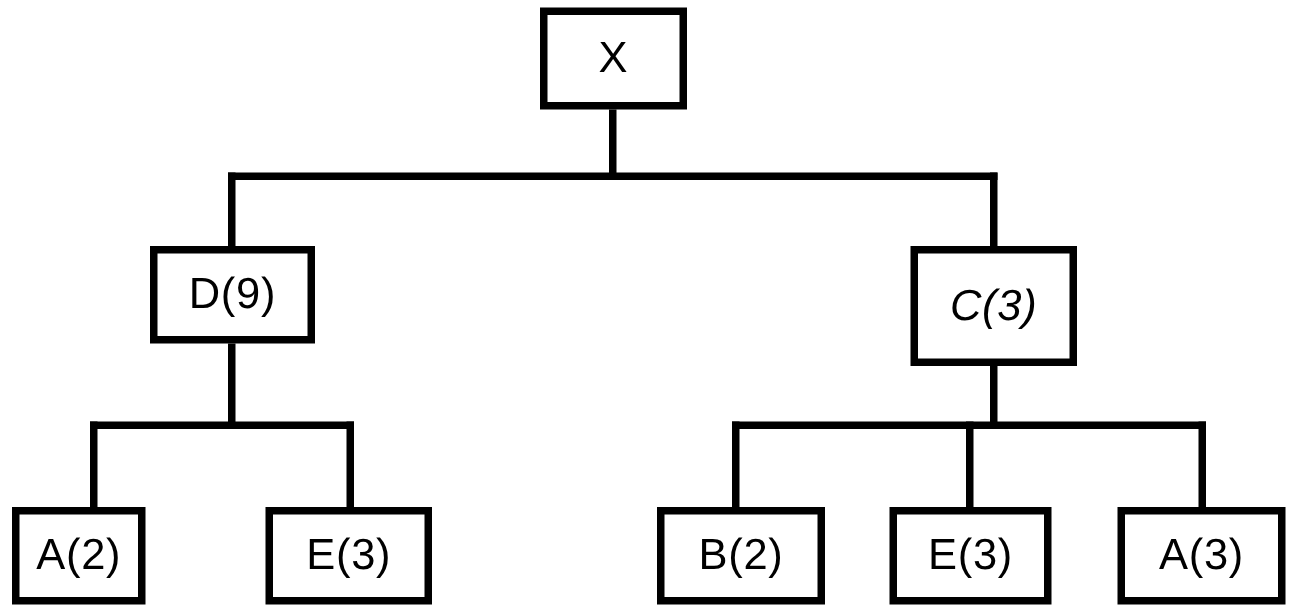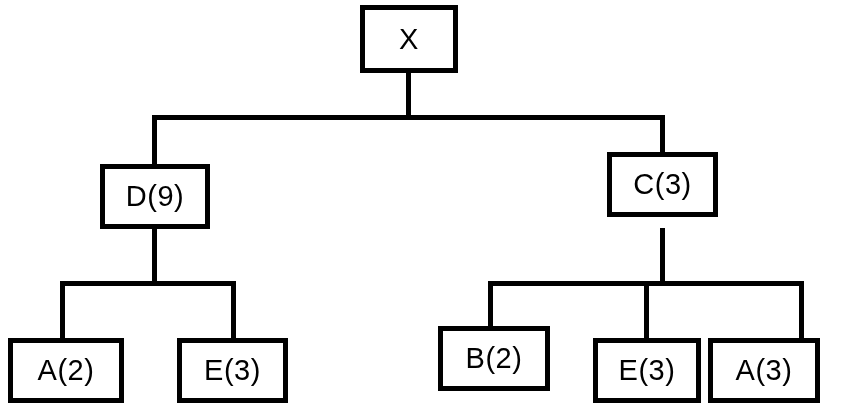--- a/index.html
+++ b/index.html
@@ -33,26 +33,26 @@
   }
   .line {
     position: absolute;
     background: #000000;
     z-index: 1;
   }
 
   
   #node-x   { left: 360px; top: 5px;   width: 98px;  height: 68px; }
   #node-d   { left: 100px; top: 164px; width: 110px; height: 65px; }
-  #node-c   { left: 607px; top: 152px; width: 111px; height: 65px; }
-  #node-a2  { left: 8px;   top: 338px; width: 116px; height: 65px; }
+  #node-c   { left: 607px; top: 164px; width: 111px; height: 80px; font-style: italic; }
+  #node-a2  { left: 8px;   top: 338px; width: 89px; height: 65px; }
   #node-e3l { left: 177px; top: 338px; width: 111px; height: 65px; }
-  #node-b2  { left: 438px; top: 326px; width: 112px; height: 65px; }
+  #node-b2  { left: 438px; top: 338px; width: 112px; height: 65px; }
   #node-e3r { left: 593px; top: 338px; width: 108px; height: 65px; }
-  #node-a3  { left: 708px; top: 338px; width: 112px; height: 65px; }
+  #node-a3  { left: 745px; top: 338px; width: 112px; height: 65px; }
 
   
   #ln-root-stub { left: 406px; top: 72px;  width: 5px;   height: 48px; }
   #ln-l1-h      { left: 152px; top: 115px; width: 513px; height: 5px;  }
   #ln-d-drop    { left: 152px; top: 115px; width: 5px;   height: 49px; }
   #ln-c-drop    { left: 660px; top: 115px; width: 5px;   height: 49px; }
 
   #ln-d-stub    { left: 152px; top: 228px; width: 5px;   height: 58px; }
   #ln-l2l-h     { left: 60px;  top: 281px; width: 176px; height: 5px;  }
   #ln-a2-drop   { left: 60px;  top: 281px; width: 5px;   height: 57px; }

